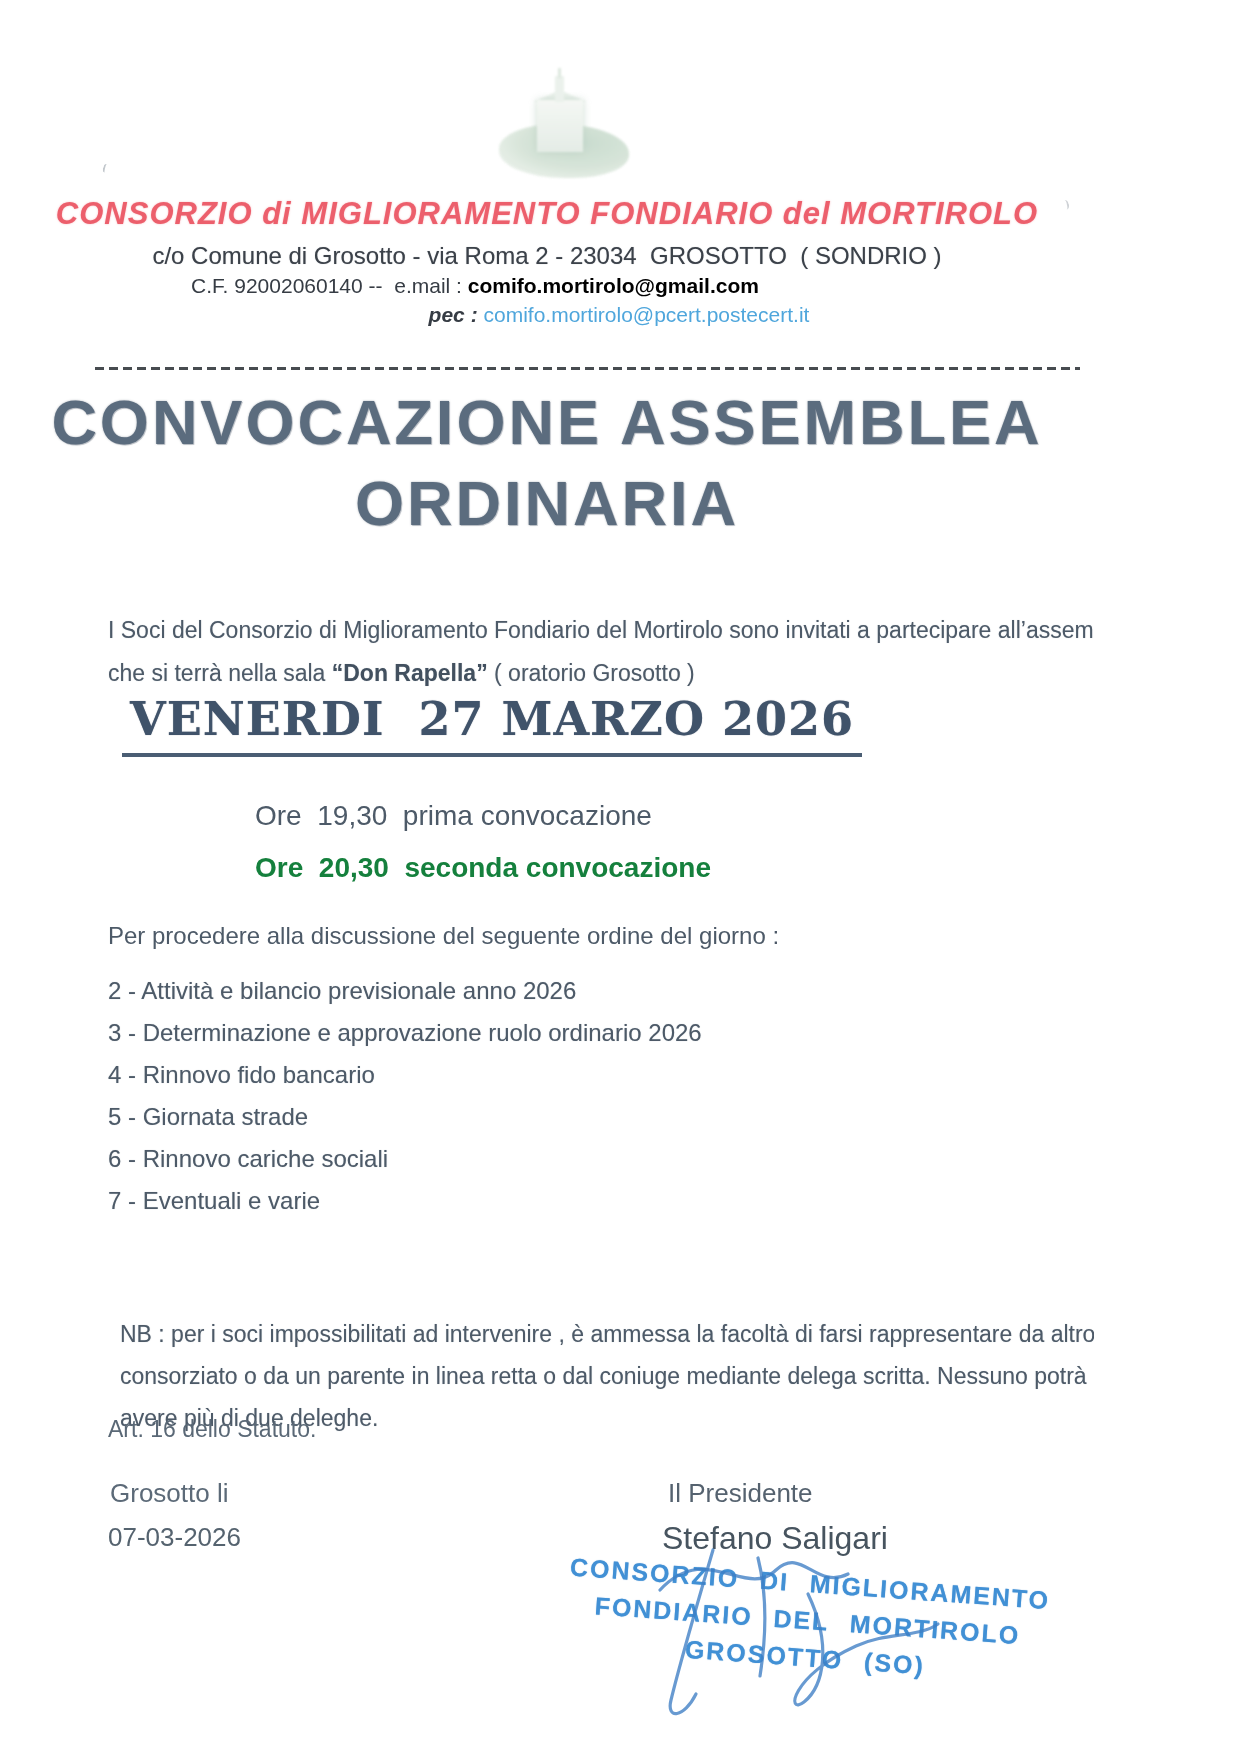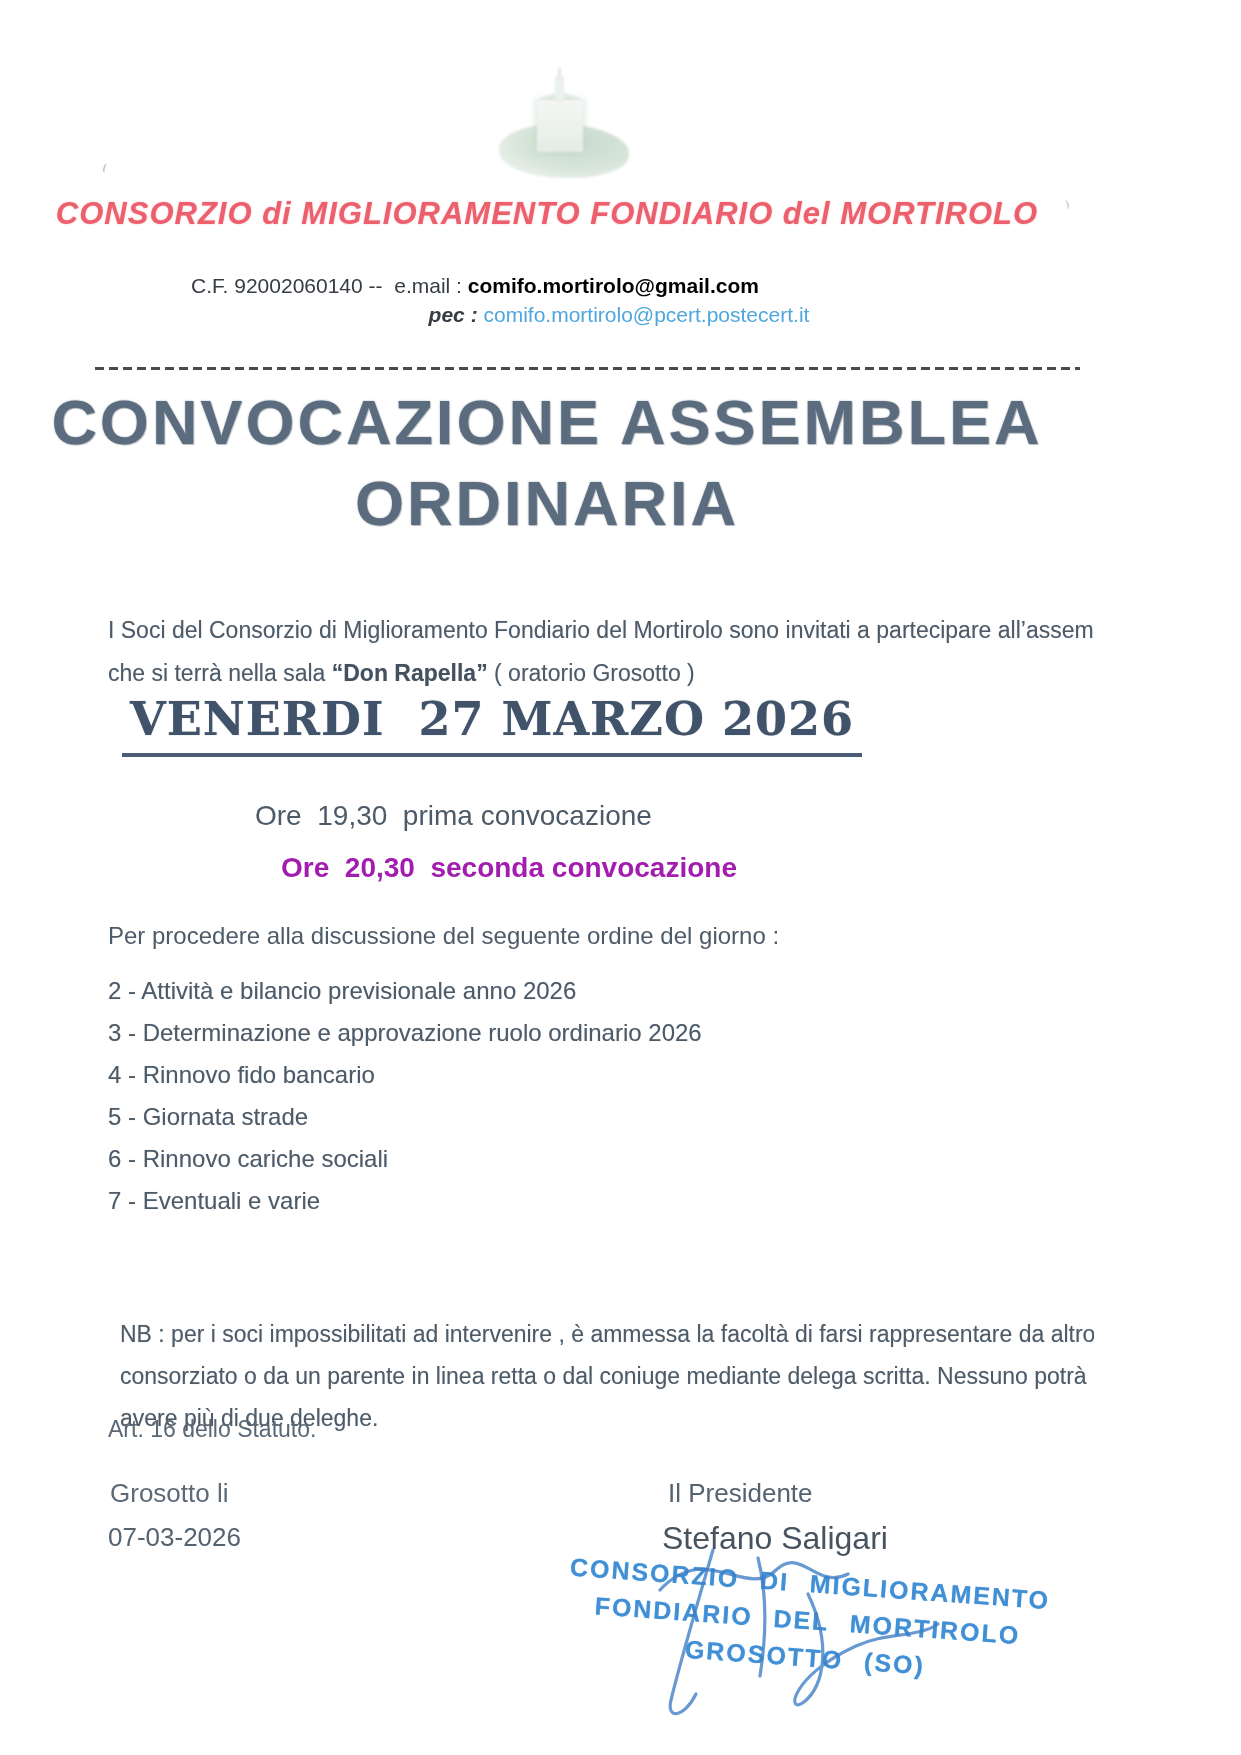--- a/index.html
+++ b/index.html
@@ -52,21 +52,21 @@
 
   
   .date-heading { top:692px; left:0; width:100%; text-align:center; transform:translateX(-55px); }
   .date-heading span { display:inline-block; white-space:pre;
     font-family:"DejaVu Serif", serif; font-weight:700; font-size:46px; letter-spacing:1px;
     color:#40536a; text-shadow:0 0 1px rgba(55,70,90,.55);
     border-bottom:4px solid #4a5d73; padding:0 8px 7px; }
 
   
   .call-1 { top:800px; left:255px; font-size:28px; color:#4d5a68; }
-  .call-2 { top:852px; left:255px; font-size:28px; font-weight:bold; color:#a21caf;margin-left:26px; }
+  .call-2 { top:852px; left:255px; font-size:28px; font-weight:bold; color:#15803d; }
 
   
   .agenda-intro { top:922px; left:108px; font-size:24px; color:#4d5a68; }
   .agenda-list { top:970px; left:108px; width:1030px; margin:0; padding:0; list-style:none;
     font-size:24px; line-height:42px; color:#4d5a68; text-shadow:0 0 1px rgba(90,105,120,.35); }
 
   
   .note-body { top:1290px; left:120px; width:1010px;
     font-size:23px; line-height:42px; color:#4d5a68; text-shadow:0 0 1px rgba(90,105,120,.35); }
   .statute { top:1416px; left:108px; font-size:23px; color:#5a6876; }
@@ -97,20 +97,21 @@
 
   <div class="logo">
     <div class="logo-hill"></div>
     <div class="logo-roof"></div>
     <div class="logo-building"></div>
     <div class="logo-steeple"></div>
     <div class="logo-spire"></div>
   </div>
 
   <div class="abs org-name">CONSORZIO di MIGLIORAMENTO FONDIARIO del MORTIROLO</div>
+  <div class="abs address pre">c/o Comune di Grosotto - via Roma 2 - 23034  GROSOTTO  ( SONDRIO )</div>
   <div class="abs cf-line">
     <span class="pre">C.F. 92002060140 --  e.mail : </span><span class="blue-link">comifo.mortirolo@gmail.com</span>
   </div>
   <div class="abs pec-line">
     <span class="pec-label-txt pre">pec : </span><span class="blue-link2">comifo.mortirolo@pcert.postecert.it</span>
   </div>
 
   <div class="abs speck1"></div>
   <div class="abs speck2"></div>
 

